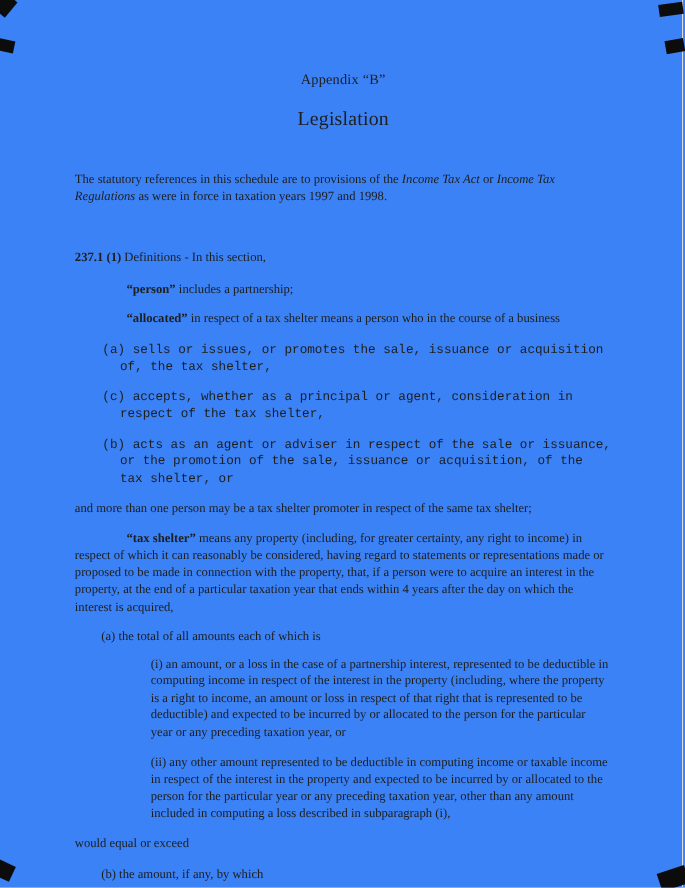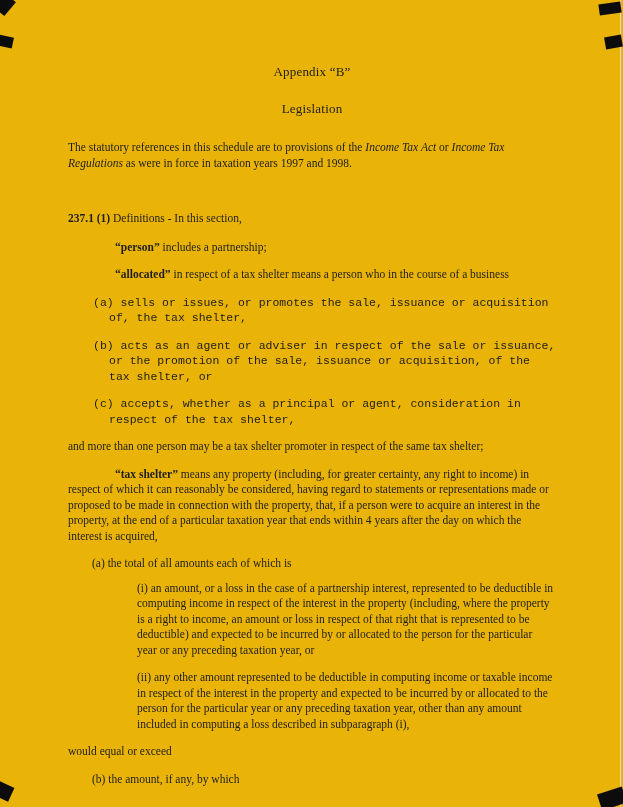--- a/index.html
+++ b/index.html
@@ -1,20 +1,20 @@
 <!DOCTYPE html>
 <html><head>
 <meta charset="utf-8">
 <style>
   html,body{margin:0;padding:0;background:#e8e8e8;}
   .page{
     position:relative;
     width:623px;height:807px;
     margin:0 auto;
-    background:#eab308;
+    background:#3b82f6;
     overflow:hidden;
     font-family:"Liberation Serif","DejaVu Serif",serif;
     color:#1e1e1e;
   }
   .edge-line{
     position:absolute;top:0;right:2px;width:1px;height:807px;
     background:#d9d9d9;
   }
   .artifact{position:absolute;background:#0c0c0c;}
   .a-tl{left:-4px;top:-5px;width:16px;height:18px;transform:rotate(40deg);}
@@ -27,22 +27,22 @@
     padding:64px 67px 0 68px;
     font-size:11.5px;
     line-height:15.5px;
     text-align:left;
   }
   .title{
     font-size:13px;font-weight:normal;text-align:center;
     margin:0 0 21px 0;letter-spacing:.2px;
   }
   .subtitle{
-    font-size:13px;font-weight:normal;text-align:center;
-    margin:0 0 24px 0;letter-spacing:.2px;
+    font-size:18px;font-weight:normal;text-align:center;
+    margin:0 0 40px 0;letter-spacing:.2px;
   }
   p{margin:0 0 12px 0;}
   .intro{margin-bottom:40px;}
   .section-head{margin-bottom:13px;}
   .term{font-weight:bold;margin-left:47px;}
   .item1{margin-left:41px;text-indent:-16px;margin-bottom:12px;font-family:Liberation Mono, monospace;}
   .item2{margin-left:24px;margin-bottom:9px;}
   .sub{margin-left:69px;margin-right:2px;margin-bottom:12px;}
   .flush{margin-bottom:12px;}
   i{font-style:italic;}
@@ -68,22 +68,22 @@
 
     <p class="intro"><span>The statutory references in this schedule are to provisions of the </span><i>Income Tax Act</i><span> or </span><i>Income Tax Regulations</i><span> as were in force in taxation years 1997 and 1998.</span></p>
 
     <p class="section-head"><b>237.1 (1)</b><span> Definitions - In this section,</span></p>
 
     <p class="def"><span class="term">“person”</span><span> includes a partnership;</span></p>
 
     <p class="def"><span class="term">“allocated”</span><span> in respect of a tax shelter means a person who in the course of a business</span></p>
 
     <p class="item1">(a) sells or issues, or promotes the sale, issuance or acquisition of, the tax shelter,</p>
+    <p class="item1">(c) accepts, whether as a principal or agent, consideration in respect of the tax shelter,</p>
     <p class="item1">(b) acts as an agent or adviser in respect of the sale or issuance, or the promotion of the sale, issuance or acquisition, of the tax shelter, or</p>
-    <p class="item1">(c) accepts, whether as a principal or agent, consideration in respect of the tax shelter,</p>
 
     <p class="flush">and more than one person may be a tax shelter promoter in respect of the same tax shelter;</p>
 
     <p class="def"><span class="term">“tax shelter”</span><span> means any property (including, for greater certainty, any right to income) in respect of which it can reasonably be considered, having regard to statements or representations made or proposed to be made in connection with the property, that, if a person were to acquire an interest in the property, at the end of a particular taxation year that ends within 4 years after the day on which the interest is acquired,</span></p>
 
     <p class="item2">(a) the total of all amounts each of which is</p>
 
     <p class="sub">(i) an amount, or a loss in the case of a partnership interest, represented to be deductible in computing income in respect of the interest in the property (including, where the property is a right to income, an amount or loss in respect of that right that is represented to be deductible) and expected to be incurred by or allocated to the person for the particular year or any preceding taxation year, or</p>
 
     <p class="sub">(ii) any other amount represented to be deductible in computing income or taxable income in respect of the interest in the property and expected to be incurred by or allocated to the person for the particular year or any preceding taxation year, other than any amount included in computing a loss described in subparagraph (i),</p>

